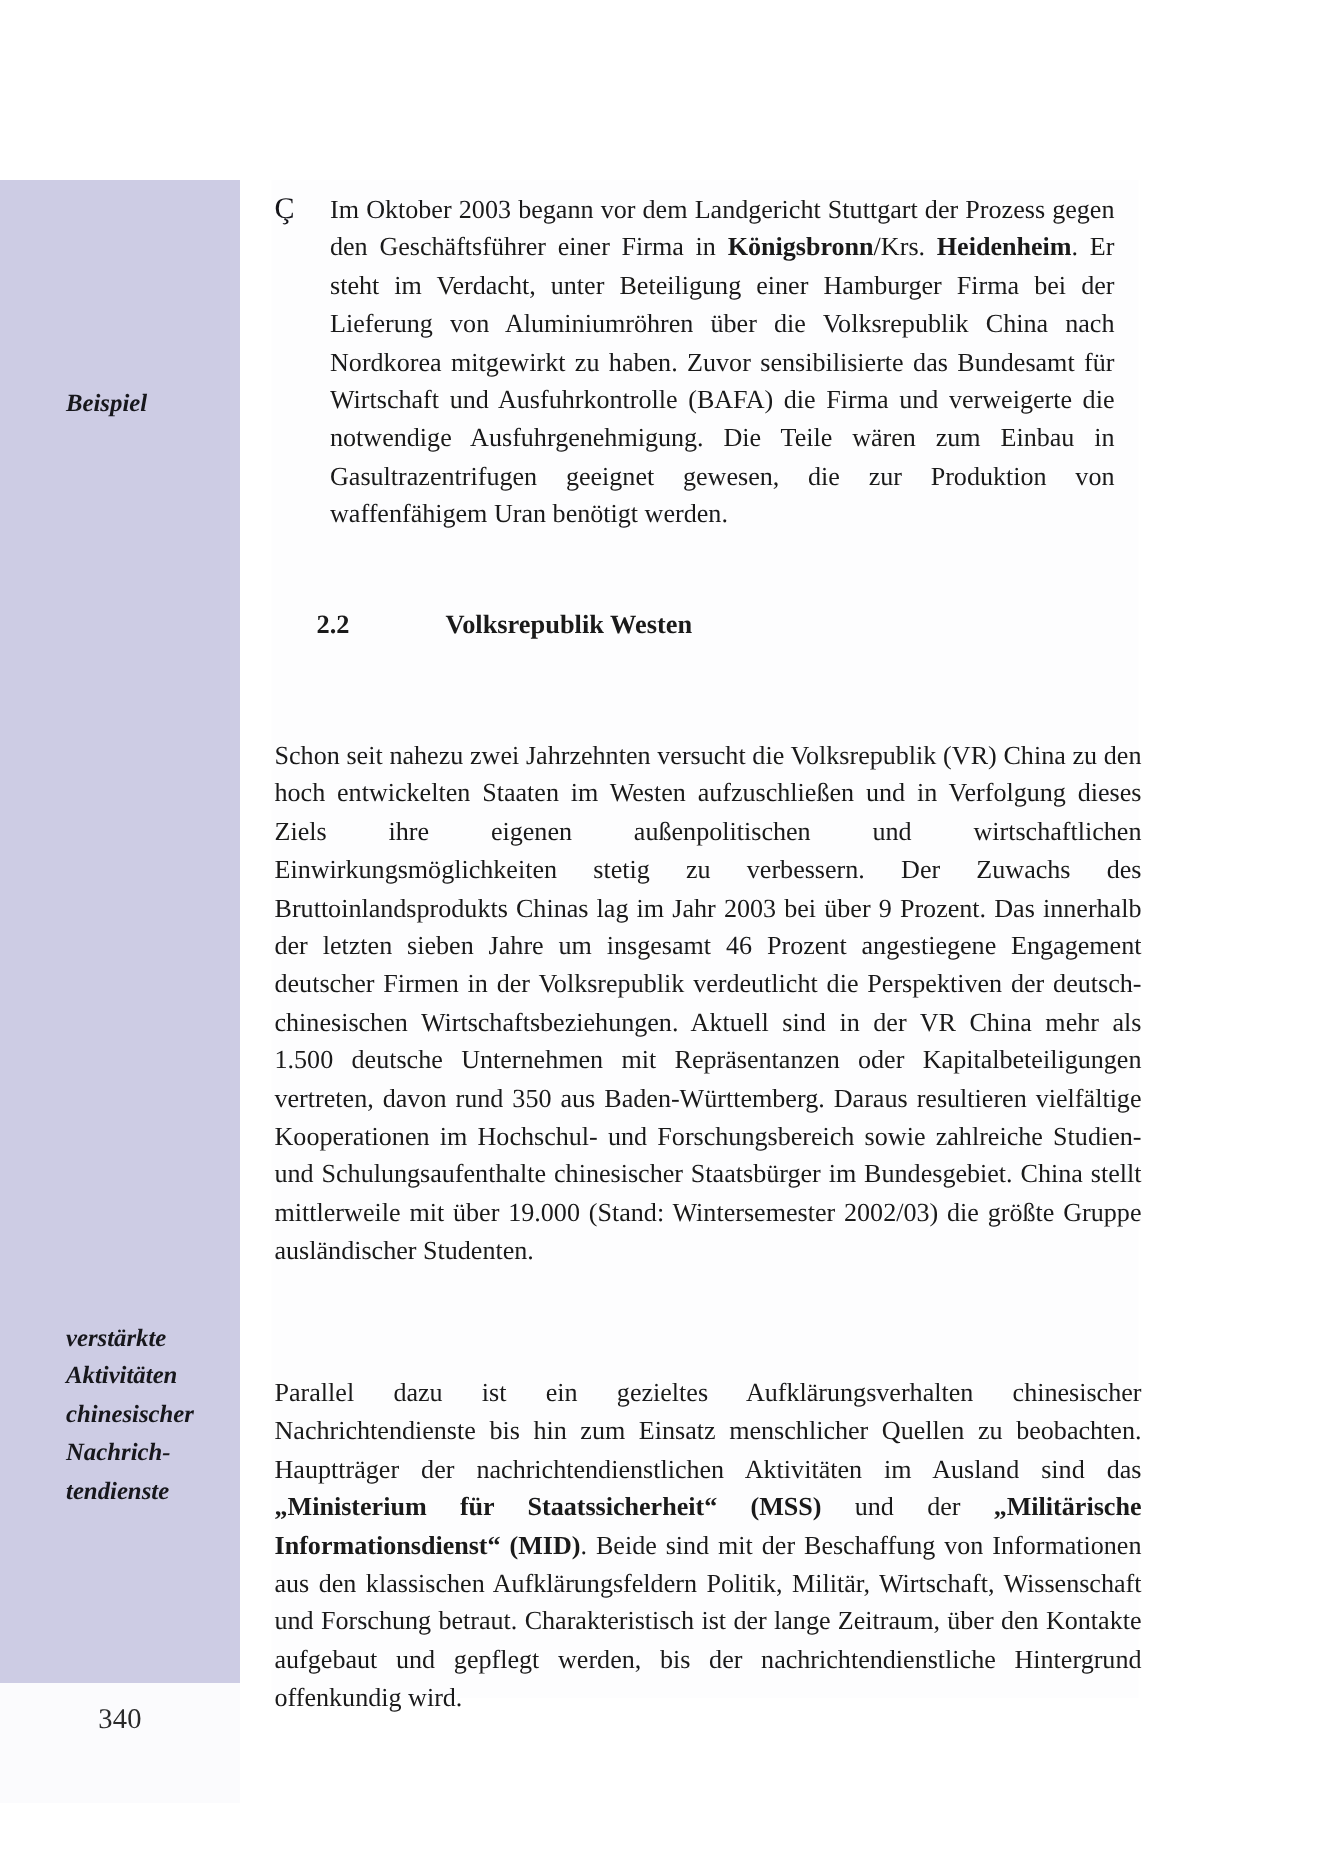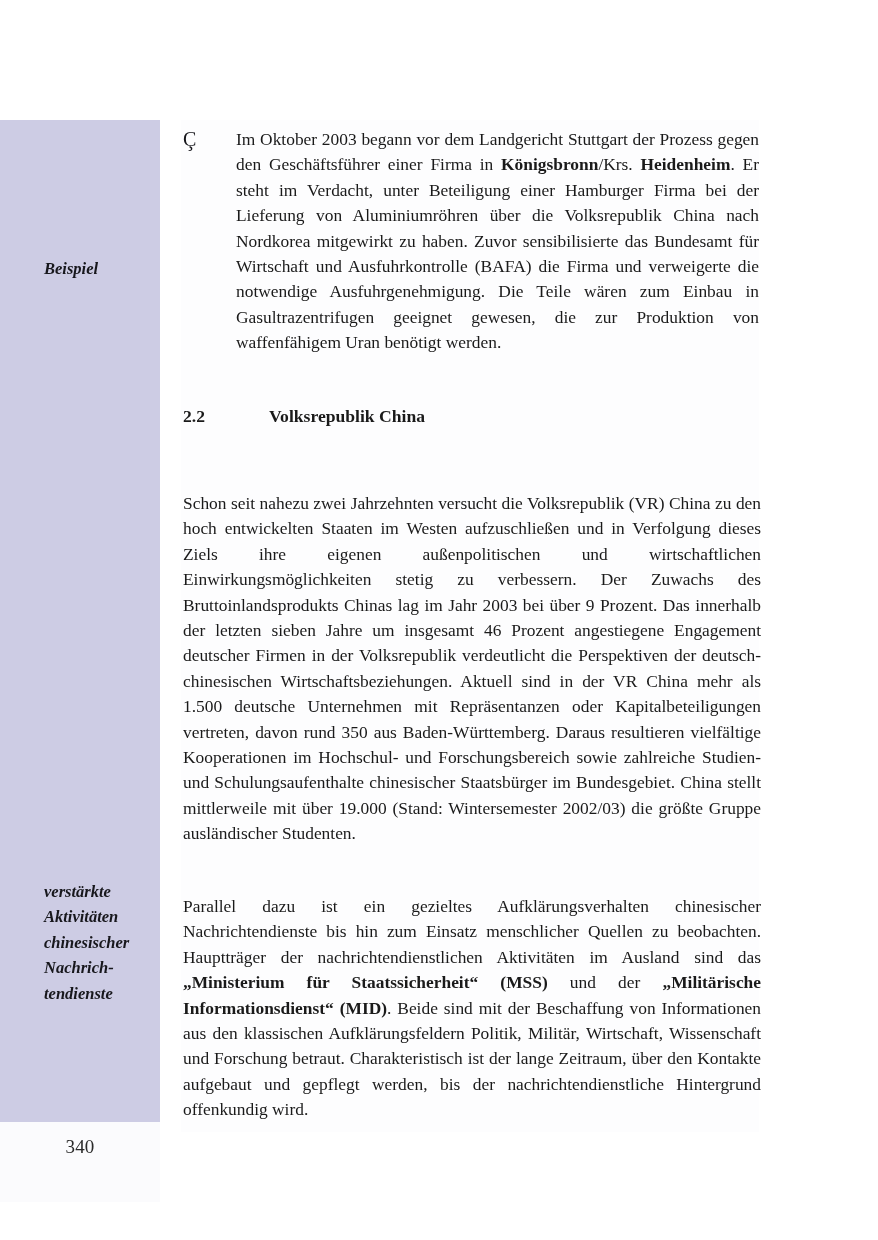--- a/index.html
+++ b/index.html
@@ -92,21 +92,21 @@
     position: absolute;
     left: 2px;
     top: 0px;
     width: 40px;
     font-family: "Liberation Serif", "DejaVu Serif", serif;
     font-size: 20px;
     line-height: 25.4px;
     color: #15151a;
   }
   #example-block .para {
-    margin-left: 55px;
+    margin-left: 39px;
     width: 523px;
     font-size: 17.4px;
     line-height: 25.4px;
     text-align: justify;
     text-justify: inter-word;
     hyphens: manual;
   }
 
   
   #heading {
@@ -114,35 +114,36 @@
     left: 2px;
     top: 284px;
     width: 578px;
     font-size: 17.6px;
     font-weight: bold;
     line-height: 24px;
   }
   #heading .num {
     display: inline-block;
     width: 86px;
+    margin-left: 28px;
   }
 
   
   .body-para {
     position: absolute;
     left: 2px;
     width: 578px;
     font-size: 17.4px;
     line-height: 25.4px;
     text-align: justify;
     text-justify: inter-word;
     margin-top: 34px;
   }
   #para-china { top: 337px; }
-  #para-nd    { top: 740px; }
+  #para-nd    { top: 762px; }
 
   b, strong { font-weight: bold; }
 </style>
 </head>
 <body>
 
 <div id="page">
 
   <div id="margin-band"></div>
   <div id="folio-band"></div>
@@ -154,21 +155,21 @@
   <div id="folio">340</div>
 
   <div id="content">
 
     <div id="example-block">
       <div class="bullet">Ç</div>
       <div class="para"><span>Im Oktober 2003 begann vor dem Landgericht Stuttgart der Prozess gegen den Geschäftsführer einer Firma in </span><b>Königsbronn</b><span>/Krs. </span><b>Heidenheim</b><span>. Er steht im Verdacht, unter Beteiligung einer Hamburger Firma bei der Lieferung von Aluminiumröhren über die Volksrepublik China nach Nordkorea mitgewirkt zu haben. Zuvor sensibilisierte das Bundesamt für Wirtschaft und Ausfuhrkontrolle (BAFA) die Firma und verweigerte die notwendige Ausfuhrgenehmigung. Die Teile wären zum Einbau in Gasultrazentrifugen geeignet gewesen, die zur Produktion von waffenfähigem Uran benötigt werden.</span></div>
     </div>
 
     <div id="heading">
-      <span class="num">2.2</span><span>Volksrepublik China</span>
+      <span class="num">2.2</span><span>Volksrepublik Westen</span>
     </div>
 
     <div class="body-para" id="para-china"><span>Schon seit nahezu zwei Jahrzehnten versucht die Volksrepublik (VR) China zu den hoch entwickelten Staaten im Westen aufzuschließen und in Verfolgung dieses Ziels ihre eigenen außenpolitischen und wirtschaftlichen Einwirkungsmöglichkeiten stetig zu verbessern. Der Zuwachs des Bruttoinlandsprodukts Chinas lag im Jahr 2003 bei über 9 Prozent. Das innerhalb der letzten sieben Jahre um insgesamt 46 Prozent angestiegene Engagement deutscher Firmen in der Volksrepublik verdeutlicht die Perspektiven der deutsch-chinesischen Wirtschaftsbeziehungen. Aktuell sind in der VR China mehr als 1.500 deutsche Unternehmen mit Repräsentanzen oder Kapitalbeteiligungen vertreten, davon rund 350 aus Baden-Württemberg. Daraus resultieren vielfältige Kooperationen im Hochschul- und Forschungsbereich sowie zahlreiche Studien- und Schulungsaufenthalte chinesischer Staatsbürger im Bundesgebiet. China stellt mittlerweile mit über 19.000 (Stand: Wintersemester 2002/03) die größte Gruppe ausländischer Studenten.</span></div>
 
     <div class="body-para" id="para-nd"><span>Parallel dazu ist ein gezieltes Aufklärungsverhalten chinesischer Nachrichtendienste bis hin zum Einsatz menschlicher Quellen zu beobachten. Hauptträger der nachrichtendienstlichen Aktivitäten im Ausland sind das </span><b>„Ministerium für Staatssicherheit“ (MSS)</b><span> und der </span><b>„Militärische Informationsdienst“ (MID)</b><span>. Beide sind mit der Beschaffung von Informationen aus den klassischen Aufklärungsfeldern Politik, Militär, Wirtschaft, Wissenschaft und Forschung betraut. Charakteristisch ist der lange Zeitraum, über den Kontakte aufgebaut und gepflegt werden, bis der nachrichtendienstliche Hintergrund offenkundig wird.</span></div>
 
   </div>
 </div>
 
 </body></html>

